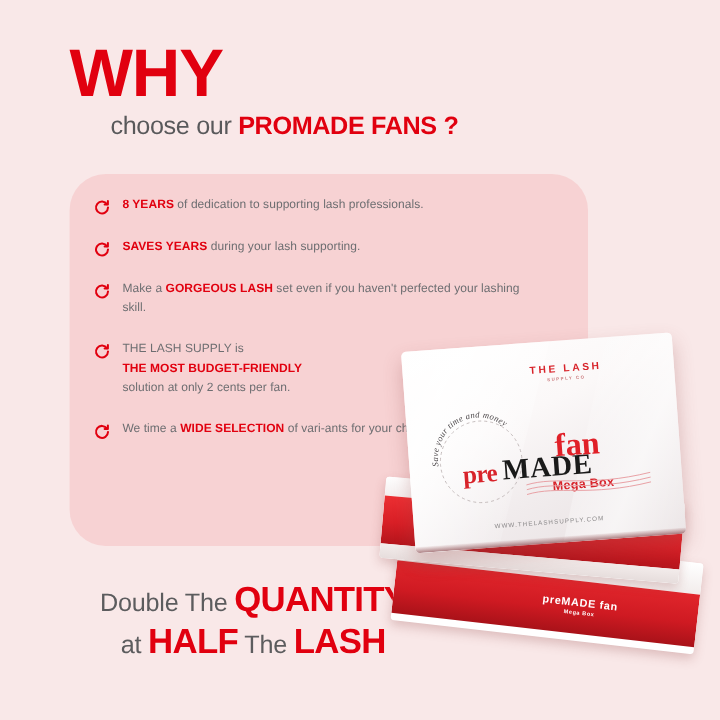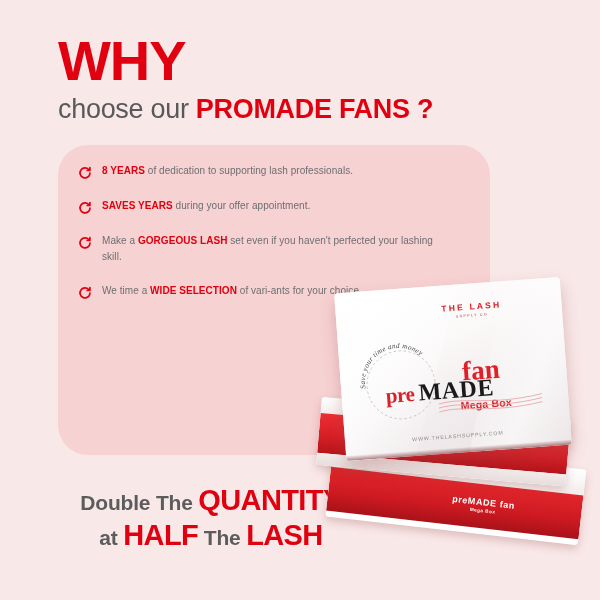--- a/index.html
+++ b/index.html
@@ -33,21 +33,22 @@
     font-size: 56px;
     font-weight: 700;
     color: #e1000f;
     letter-spacing: -1px;
     line-height: 1.0;
     display: block;
   }
   .sub-line {
     display: block;
     margin-top: 6px;
-    font-size: 27px;
+    margin-left: 34px;
+    font-size: 21px;
     line-height: 1.05;
     white-space: nowrap;
   }
   .sub-grey {
     color: #59595b;
     font-weight: 400;
     letter-spacing: -0.3px;
   }
   .sub-red {
     color: #e1000f;
@@ -103,21 +104,21 @@
     left: 76px;
     top: 483px;
     width: 270px;
     text-align: center;
     line-height: 1.22;
   }
   .tag-line-1, .tag-line-2 { white-space: nowrap; display: block; }
   .tag-grey {
     color: #5c5c5e;
     font-size: 21px;
-    font-weight: 700;
+    font-weight: 400;
     letter-spacing: -0.2px;
   }
   .tag-red {
     color: #e1000f;
     font-size: 29px;
     font-weight: 700;
     letter-spacing: -0.6px;
   }
 
   
@@ -371,33 +372,44 @@
       <span class="benefit-text"><b>8 YEARS</b><span> of dedication to supporting lash professionals.</span></span>
     </div>
 
     <div class="benefit-row">
       <span class="bullet-icon">
         <svg viewBox="0 0 14 14" width="14" height="14">
           <path d="M11.2 4.2 A5 5 0 1 0 12 7" fill="none" stroke="#e1000f" stroke-width="1.7" stroke-linecap="round"></path>
           <path d="M11.9 1.6 L11.9 4.5 L9.2 4.5" fill="none" stroke="#e1000f" stroke-width="1.7" stroke-linecap="round" stroke-linejoin="round"></path>
         </svg>
       </span>
-      <span class="benefit-text"><b>SAVES YEARS</b><span> during your offer appointment.</span></span>
+      <span class="benefit-text"><b>SAVES YEARS</b><span> during your lash supporting.</span></span>
     </div>
 
     <div class="benefit-row">
       <span class="bullet-icon">
         <svg viewBox="0 0 14 14" width="14" height="14">
           <path d="M11.2 4.2 A5 5 0 1 0 12 7" fill="none" stroke="#e1000f" stroke-width="1.7" stroke-linecap="round"></path>
           <path d="M11.9 1.6 L11.9 4.5 L9.2 4.5" fill="none" stroke="#e1000f" stroke-width="1.7" stroke-linecap="round" stroke-linejoin="round"></path>
         </svg>
       </span>
       <span class="benefit-text"><span>Make a </span><b>GORGEOUS LASH</b><span> set even if you haven't perfected your lashing skill.</span></span>
     </div>
 
+    <div class="benefit-row">
+      <span class="bullet-icon">
+        <svg viewBox="0 0 14 14" width="14" height="14">
+          <path d="M11.2 4.2 A5 5 0 1 0 12 7" fill="none" stroke="#e1000f" stroke-width="1.7" stroke-linecap="round"></path>
+          <path d="M11.9 1.6 L11.9 4.5 L9.2 4.5" fill="none" stroke="#e1000f" stroke-width="1.7" stroke-linecap="round" stroke-linejoin="round"></path>
+        </svg>
+      </span>
+      <span class="benefit-text"><span>THE LASH SUPPLY is</span><br><b>
+THE MOST BUDGET-FRIENDLY
+</b><br><span>solution at only 2 cents per fan.</span></span>
+    </div>
 
     <div class="benefit-row">
       <span class="bullet-icon">
         <svg viewBox="0 0 14 14" width="14" height="14">
           <path d="M11.2 4.2 A5 5 0 1 0 12 7" fill="none" stroke="#e1000f" stroke-width="1.7" stroke-linecap="round"></path>
           <path d="M11.9 1.6 L11.9 4.5 L9.2 4.5" fill="none" stroke="#e1000f" stroke-width="1.7" stroke-linecap="round" stroke-linejoin="round"></path>
         </svg>
       </span>
       <span class="benefit-text"><span>We time a </span><b>WIDE SELECTION</b><span> of vari-ants for your choice.</span></span>
     </div>

